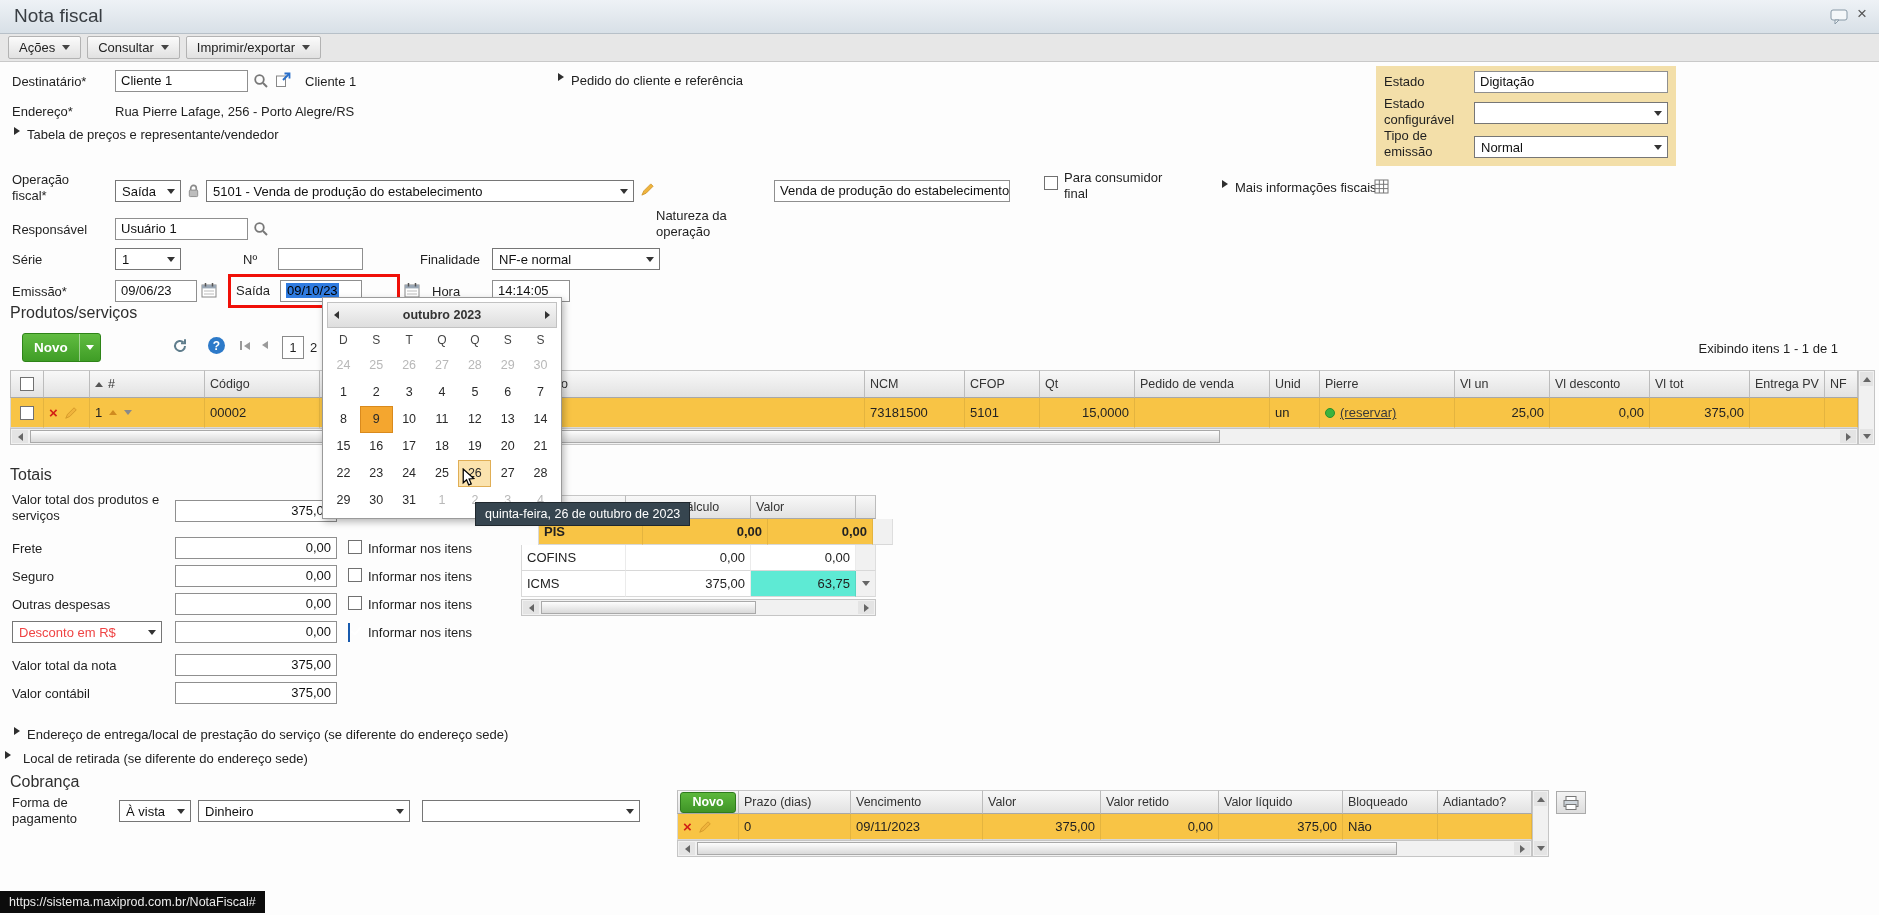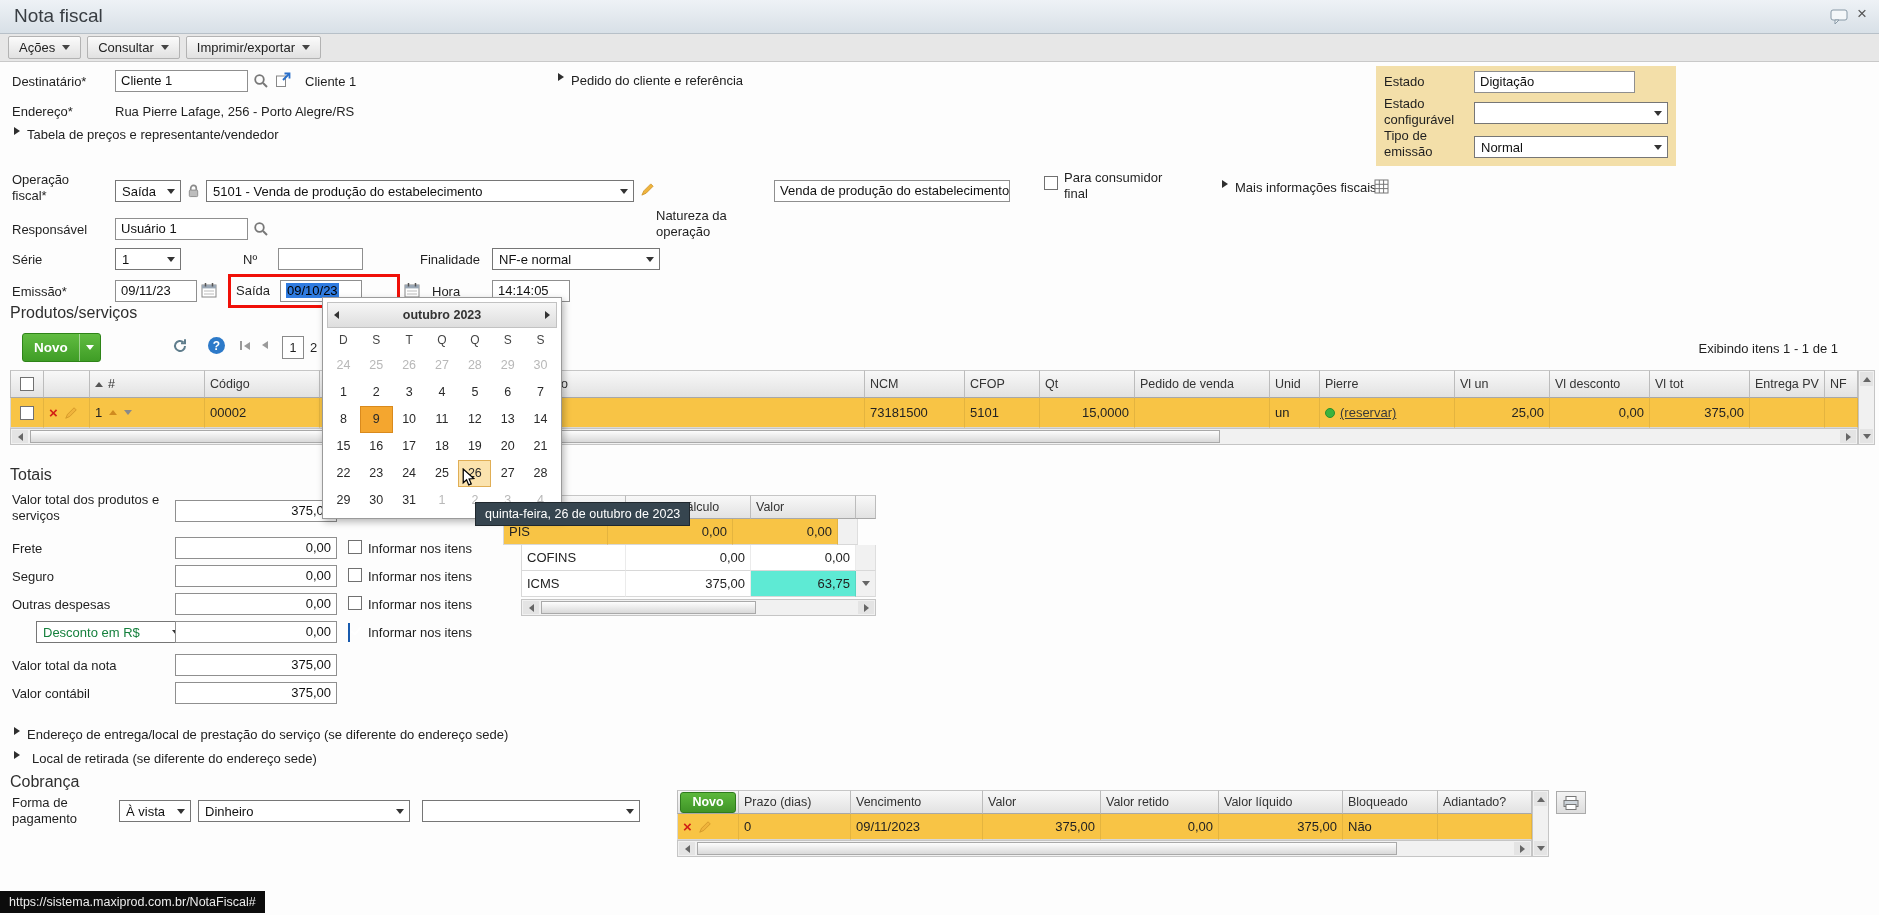--- a/index.html
+++ b/index.html
@@ -152,21 +152,21 @@
   </span>
   <div class="abs val" style="left:305px;top:74px;">Cliente 1</div>
   <div class="abs expander" style="left:558px;top:73px;">
     <span class="tri"></span>
     <span>Pedido do cliente e referência</span>
   </div>
 
   
   <div class="panel">
     <div class="abs lbl" style="left:8px;top:8px;">Estado</div>
-    <div class="abs input" style="left:98px;top:5px;width:161px;">Digitação</div>
+    <div class="abs input" style="left:98px;top:5px;width:194px;">Digitação</div>
     <div class="abs lbl" style="left:8px;top:30px;width:88px;">Estado configurável</div>
     <div class="abs select" style="left:98px;top:36px;width:194px;">
         <span class="txt"></span>
         <span class="sarr"></span>
       </div>
     <div class="abs lbl" style="left:8px;top:62px;width:88px;">Tipo de emissão</div>
     <div class="abs select" style="left:98px;top:70px;width:194px;">
         <span class="txt">Normal</span>
         <span class="sarr"></span>
       </div>
@@ -238,21 +238,21 @@
   <div class="abs lbl" style="left:243px;top:252px;">Nº</div>
   <div class="abs input" style="left:278px;top:248px;width:85px;"></div>
   <div class="abs lbl" style="left:420px;top:252px;">Finalidade</div>
   <div class="abs select" style="left:492px;top:248px;width:168px;">
       <span class="txt">NF-e normal</span>
       <span class="sarr"></span>
     </div>
 
   
   <div class="abs lbl" style="left:12px;top:284px;">Emissão*</div>
-  <div class="abs input" style="left:115px;top:280px;width:82px;">09/11/23</div>
+  <div class="abs input" style="left:115px;top:280px;width:82px;">09/06/23</div>
   <span class="abs icon" style="left:201px;top:282px;">
     <svg width="16" height="16" viewBox="0 0 16 16">
         <rect x="1" y="3" width="14" height="12" fill="#fff" stroke="#888"></rect>
         <rect x="1" y="3" width="14" height="3.4" fill="#9aa7b5"></rect>
         <line x1="4.5" y1="1" x2="4.5" y2="4.5" stroke="#555" stroke-width="1.5"></line>
         <line x1="11.5" y1="1" x2="11.5" y2="4.5" stroke="#555" stroke-width="1.5"></line>
         <line x1="3" y1="9" x2="13" y2="9" stroke="#bbb"></line>
         <line x1="3" y1="12" x2="13" y2="12" stroke="#bbb"></line>
       </svg>
   </span>
@@ -395,42 +395,42 @@
   <div class="abs lbl" style="left:12px;top:569px;">Seguro</div>
   <div class="abs input numr" style="left:175px;top:565px;width:162px;">0,00</div>
   <span class="abs chk" style="left:348px;top:568px;"></span>
   <div class="abs lbl" style="left:368px;top:569px;">Informar nos itens</div>
 
   <div class="abs lbl" style="left:12px;top:597px;">Outras despesas</div>
   <div class="abs input numr" style="left:175px;top:593px;width:162px;">0,00</div>
   <span class="abs chk" style="left:348px;top:596px;"></span>
   <div class="abs lbl" style="left:368px;top:597px;">Informar nos itens</div>
 
-  <div class="abs select" style="left:12px;top:621px;width:150px;color:#15803d;margin-left:24px;">
+  <div class="abs select" style="left:12px;top:621px;width:150px;color:#ef4444;">
       <span class="txt">Desconto em R$</span>
       <span class="sarr"></span>
     </div>
   <div class="abs input numr" style="left:175px;top:621px;width:162px;">0,00</div>
   <span class="abs chk checked" style="left:348px;top:624px;"></span>
   <div class="abs lbl" style="left:368px;top:625px;">Informar nos itens</div>
 
   <div class="abs lbl" style="left:12px;top:658px;">Valor total da nota</div>
   <div class="abs input numr" style="left:175px;top:654px;width:162px;">375,00</div>
 
   <div class="abs lbl" style="left:12px;top:686px;">Valor contábil</div>
   <div class="abs input numr" style="left:175px;top:682px;width:162px;">375,00</div>
 
   
   <div class="ttable-head" style="left:521px;top:495px;">
     <div class="th t0" style="height:24px;border-left:1px solid #bcbcbc;"></div>
     <div class="th t1" style="height:24px;">Base de cálculo</div>
     <div class="th t2" style="height:24px;">Valor</div>
     <div class="th t3" style="height:24px;"></div>
   </div>
-  <div class="ttable-row" style="left:503px;top:519px;">
+  <div class="ttable-row" style="left:538px;top:519px;font-weight:bold;">
     <div class="td t0 t-td row-orange" style="border-left:1px solid #d8d8d8;">PIS</div>
     <div class="td t1 t-td row-orange jend">0,00</div>
     <div class="td t2 t-td row-orange jend">0,00</div>
     <div class="td t3 t-td" style="background:#f1f1f1;"></div>
   </div>
   <div class="ttable-row" style="left:521px;top:545px;">
     <div class="td t0 t-td" style="border-left:1px solid #d8d8d8;background:#fff;">COFINS</div>
     <div class="td t1 t-td jend" style="background:#fff;">0,00</div>
     <div class="td t2 t-td jend" style="background:#fff;">0,00</div>
     <div class="td t3 t-td" style="background:#f1f1f1;"></div>
@@ -451,21 +451,21 @@
     <span class="sbtn" style="right:1px;">
         <span class="tri-r"></span>
       </span>
   </div>
 
   
   <div class="abs expander" style="left:14px;top:727px;">
     <span class="tri"></span>
     <span>Endereço de entrega/local de prestação do serviço (se diferente do endereço sede)</span>
   </div>
-  <div class="abs expander" style="left:14px;top:751px;gap:12px;">
+  <div class="abs expander" style="left:5px;top:751px;gap:12px;">
     <span class="tri"></span>
     <span>Local de retirada (se diferente do endereço sede)</span>
   </div>
 
   
   <div class="abs sect" style="left:10px;top:773px;">Cobrança</div>
   <div class="abs lbl" style="left:12px;top:795px;width:95px;">Forma de pagamento</div>
   <div class="abs select" style="left:119px;top:800px;width:72px;">
       <span class="txt">À vista</span>
       <span class="sarr"></span>

